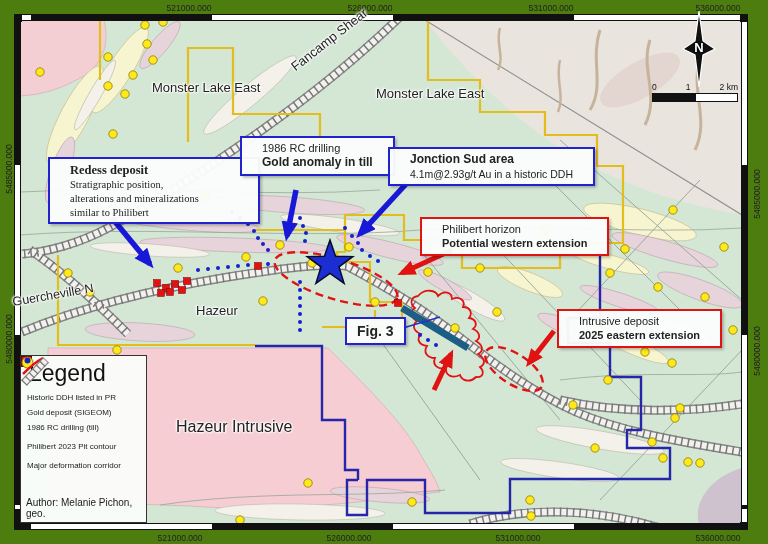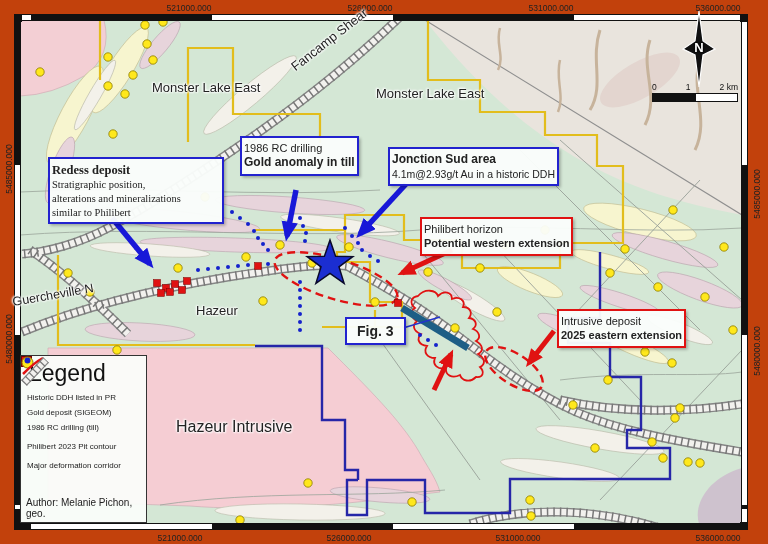--- a/index.html
+++ b/index.html
@@ -1,36 +1,36 @@
 <!DOCTYPE html>
 <html><head>
 <meta charset="utf-8">
 <style>
   html,body{margin:0;padding:0;background:#fff;}
-  #page{position:relative;width:768px;height:544px;background:#c2410c;overflow:hidden;
+  #page{position:relative;width:768px;height:544px;background:#4d7c0f;overflow:hidden;
         font-family:"Liberation Sans",sans-serif;}
   
   .frame{position:absolute;background:#fff;border:1px solid #111;box-sizing:border-box;}
   #frame-top{left:14px;top:14px;width:734px;height:7px;
      background:repeating-linear-gradient(90deg,#fff 0 181px,#111 181px 362px);background-position:-165px 0;}
   #frame-bottom{left:14px;top:523px;width:734px;height:7px;
      background:repeating-linear-gradient(90deg,#111 0 181px,#fff 181px 362px);background-position:-165px 0;}
   #frame-left{left:14px;top:14px;width:7px;height:516px;
      background:repeating-linear-gradient(180deg,#111 0 170px,#fff 170px 340px);background-position:0 -20px;}
   #frame-right{left:741px;top:14px;width:7px;height:516px;
      background:repeating-linear-gradient(180deg,#fff 0 170px,#111 170px 340px);background-position:0 -20px;}
   .corner{position:absolute;width:8px;height:8px;background:#111;}
   
   .coord{position:absolute;font-size:8.5px;color:#222;width:56px;text-align:center;}
   .coord.v{transform:rotate(-90deg);}
   
   .rlabel{position:absolute;font-size:13px;color:#222;white-space:nowrap;
           text-shadow:0 0 2px #fff,0 0 3px #fff,1px 1px 2px #fff,-1px -1px 2px #fff;}
   
-  .callout{position:absolute;background:rgba(250,253,251,.96);padding:3px 2px;
+  .callout{position:absolute;background:rgba(250,253,251,.96);padding:3px 20px;
            font-size:11px;line-height:1.3;color:#222;white-space:nowrap;
            box-shadow:1.5px 1.5px 3px rgba(0,0,0,.3);}
   .callout.blue{border:2.5px solid #2222cf;}
   .callout.red{border:2.5px solid #e01212;}
   .c-bold{font-weight:bold;}
   #callout-redess{white-space:normal;width:168px;font-size:10.5px;font-family:Liberation Serif, serif;}
   #callout-redess .c-bold{font-size:12.5px;}
   #callout-jonction{font-size:10.5px;}
   #callout-jonction .c-bold{font-size:12px;}
   #callout-rc{font-size:11px;}

